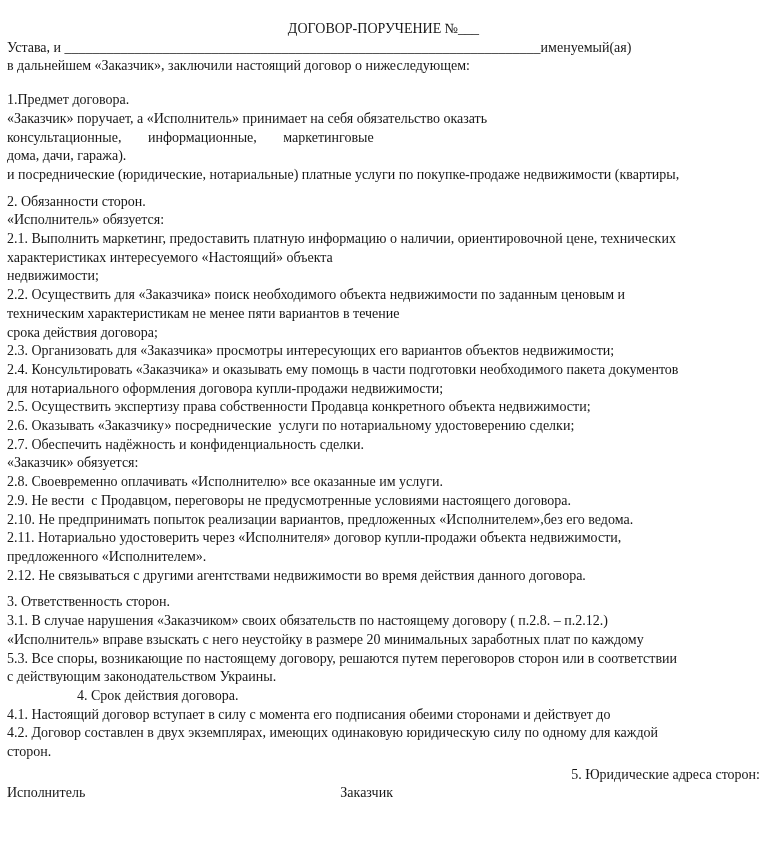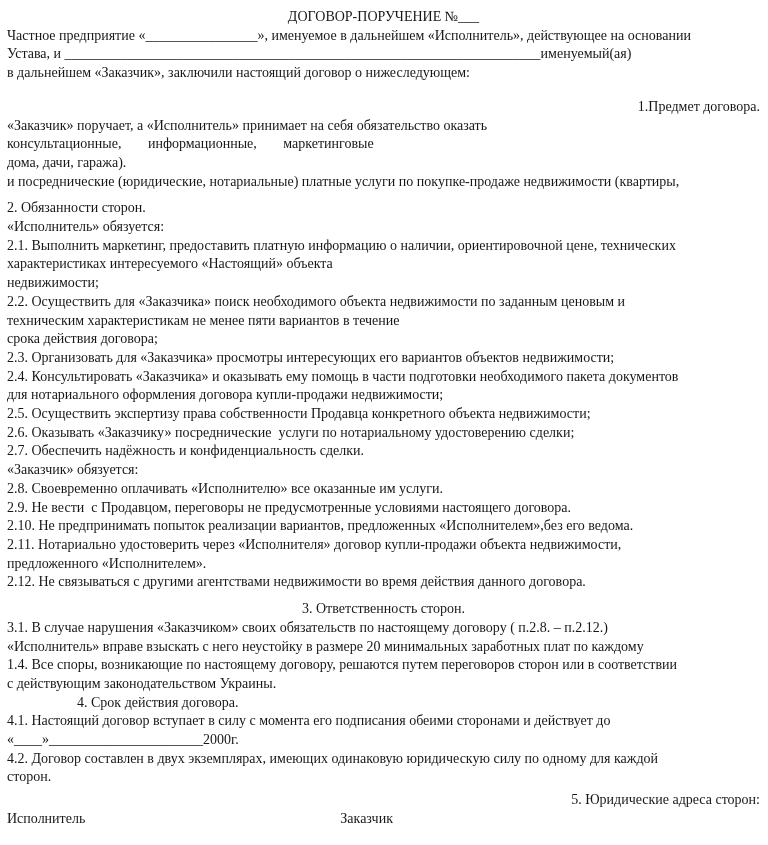--- a/index.html
+++ b/index.html
@@ -10,40 +10,39 @@
     overflow: hidden;
     font-family: "Liberation Serif", "DejaVu Serif", serif;
     font-size: 14px;
     line-height: 18.7px;
     color: #171717;
   }
   .page {
     box-sizing: border-box;
     width: 768px;
     height: 845px;
-    padding: 8px 8px 0 7px;
+    padding: 20px 8px 0 7px;
     overflow: hidden;
   }
   .line { white-space: pre; }
   .k-title { text-align: center; }
-  .k-heading1 { text-align: right; margin-top: 15px; }
+  .k-heading1 { text-align: left; margin-top: 15px; }
   .k-heading2 { text-align: left; margin-top: 8px; }
-  .k-heading3 { text-align: center; margin-top: 8px; }
+  .k-heading3 { margin-top: 8px; }
   .k-heading4 { padding-left: 70px; }
   .k-heading5 { padding-left: 211px; margin-top: 4px; text-align: right; }
   .k-spread { word-spacing: 23px; }
   .k-two-col .col-right { display: inline-block; margin-left: 255px; }
 </style>
 </head>
 <body>
 
 <div class="page">
   <div id="doc-body">
       <div class="line k-title">ДОГОВОР-ПОРУЧЕНИЕ №___</div>
-      <div class="line k-text">Частное предприятие «________________», именуемое в дальнейшем «Исполнитель», действующее на основании</div>
       <div class="line k-text">Устава, и ____________________________________________________________________именуемый(ая)</div>
       <div class="line k-text">в дальнейшем «Заказчик», заключили настоящий договор о нижеследующем:</div>
       <div class="line k-heading1">1.Предмет договора.</div>
       <div class="line k-text">«Заказчик» поручает, а «Исполнитель» принимает на себя обязательство оказать</div>
       <div class="line k-spread">консультационные, информационные, маркетинговые</div>
       <div class="line k-text">дома, дачи, гаража).</div>
       <div class="line k-text">и посреднические (юридические, нотариальные) платные услуги по покупке-продаже недвижимости (квартиры,</div>
       <div class="line k-heading2">2. Обязанности сторон.</div>
       <div class="line k-text">«Исполнитель» обязуется:</div>
       <div class="line k-text">2.1. Выполнить маркетинг, предоставить платную информацию о наличии, ориентировочной цене, технических</div>
@@ -61,23 +60,22 @@
       <div class="line k-text">«Заказчик» обязуется:</div>
       <div class="line k-text">2.8. Своевременно оплачивать «Исполнителю» все оказанные им услуги.</div>
       <div class="line k-text">2.9. Не вести  с Продавцом, переговоры не предусмотренные условиями настоящего договора.</div>
       <div class="line k-text">2.10. Не предпринимать попыток реализации вариантов, предложенных «Исполнителем»,без его ведома.</div>
       <div class="line k-text">2.11. Нотариально удостоверить через «Исполнителя» договор купли-продажи объекта недвижимости,</div>
       <div class="line k-text">предложенного «Исполнителем».</div>
       <div class="line k-text">2.12. Не связываться с другими агентствами недвижимости во время действия данного договора.</div>
       <div class="line k-heading3">3. Ответственность сторон.</div>
       <div class="line k-text">3.1. В случае нарушения «Заказчиком» своих обязательств по настоящему договору ( п.2.8. – п.2.12.)</div>
       <div class="line k-text">«Исполнитель» вправе взыскать с него неустойку в размере 20 минимальных заработных плат по каждому</div>
-      <div class="line k-text">1.4. Все споры, возникающие по настоящему договору, решаются путем переговоров сторон или в соответствии</div>
+      <div class="line k-text">5.3. Все споры, возникающие по настоящему договору, решаются путем переговоров сторон или в соответствии</div>
       <div class="line k-text">с действующим законодательством Украины.</div>
       <div class="line k-heading4">4. Срок действия договора.</div>
       <div class="line k-text">4.1. Настоящий договор вступает в силу с момента его подписания обеими сторонами и действует до</div>
-      <div class="line k-text">«____»______________________2000г.</div>
       <div class="line k-text">4.2. Договор составлен в двух экземплярах, имеющих одинаковую юридическую силу по одному для каждой</div>
       <div class="line k-text">сторон.</div>
       <div class="line k-heading5">5. Юридические адреса сторон:</div>
       <div class="line k-two-col"><span class="col-left">Исполнитель</span><span class="col-right">Заказчик</span></div>
     </div>
 </div>
 
 </body></html>

